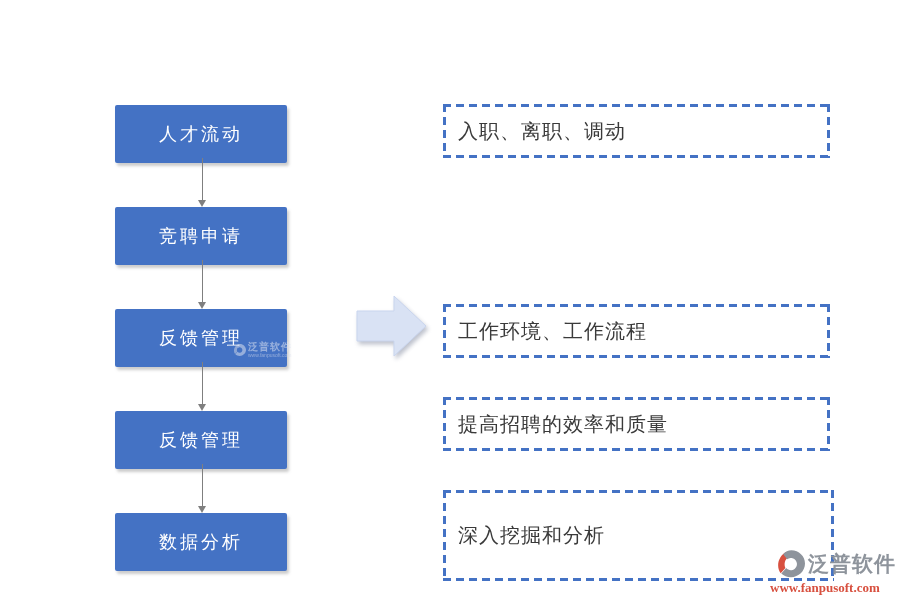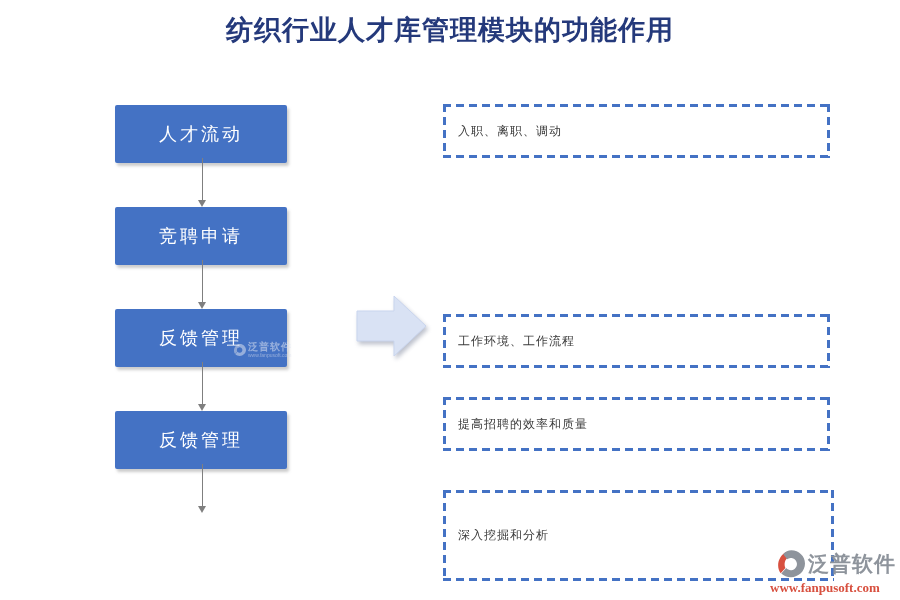--- a/index.html
+++ b/index.html
@@ -34,32 +34,32 @@
   .conn .head{width:0;height:0;border-left:4.5px solid transparent;border-right:4.5px solid transparent;border-top:7px solid var(--connector);}
   .c1{top:158px;height:49px}.c2{top:260px;height:49px}.c3{top:362px;height:49px}.c4{top:464px;height:49px}
   
   .bigarrow{position:absolute;left:356px;top:294px;width:72px;height:64px;
     filter:drop-shadow(2px 3px 2px rgba(110,120,145,.45));}
   .bigarrow polygon{fill:var(--arrow-fill);stroke:#C9D5EE;stroke-width:1;}
   
   .dbox{
     position:absolute;left:443px;width:387px;height:54px;box-sizing:border-box;
     display:flex;align-items:center;padding-left:15px;
-    font-size:12px;letter-spacing:1px;color:#3A3A3A;background-color:#fff;
+    font-size:20px;letter-spacing:1px;color:#3A3A3A;background-color:#fff;
     background-image:
       repeating-linear-gradient(90deg,  var(--dashed-border) 0 8px, transparent 8px 13px),
       repeating-linear-gradient(90deg,  var(--dashed-border) 0 8px, transparent 8px 13px),
       repeating-linear-gradient(180deg, var(--dashed-border) 0 8px, transparent 8px 13px),
       repeating-linear-gradient(180deg, var(--dashed-border) 0 8px, transparent 8px 13px);
     background-size:100% 3px,100% 3px,3px 100%,3px 100%;
     background-position:top left,bottom left,top left,top right;
     background-repeat:no-repeat;
     text-align:center;
   }
-  .d1{top:104px}.d2{top:199px}.d3{top:314px}.d4{top:397px}
+  .d1{top:104px}.d2{top:199px}.d3{top:304px}.d4{top:397px}
   .d5{top:490px;height:91px;width:391px;}
   
   .watermark{
     position:absolute;left:233px;top:342px;display:flex;align-items:center;gap:2px;
     opacity:.55;pointer-events:none;
   }
   .watermark svg{width:13px;height:14px;}
   .watermark .wbrand{font-size:10px;font-weight:bold;color:#DDE4F2;line-height:1.05;
     font-family:"Liberation Sans","DejaVu Sans",sans-serif;letter-spacing:1px;display:block;}
   .watermark .wurl{font-size:5px;color:#D5DCEC;line-height:1;display:block;
@@ -79,33 +79,35 @@
   .icon-red{fill:var(--logo-red);}
   .icon-gray{fill:var(--logo-gray);}
   .watermark .icon-red{fill:#C9D2E4;}
   .watermark .icon-gray{fill:#D9E0EF;}
 </style>
 </head>
 <body>
 
 <div class="canvas">
 
-  <h1 class="title">纺织行业人才库管理模块的功能作用</h1>
 
   <div class="fbox p1">
     <span>人才流动</span>
   </div>
   <div class="fbox p3">
     <span>反馈管理</span>
   </div>
   <div class="fbox p2">
     <span>竞聘申请</span>
   </div>
   <div class="fbox p4">
     <span>反馈管理</span>
+  </div>
+  <div class="fbox p5">
+    <span>数据分析</span>
   </div>
 
   <div class="conn c1">
       <div class="line"></div>
       <div class="head"></div>
     </div>
   <div class="conn c2">
       <div class="line"></div>
       <div class="head"></div>
     </div>

